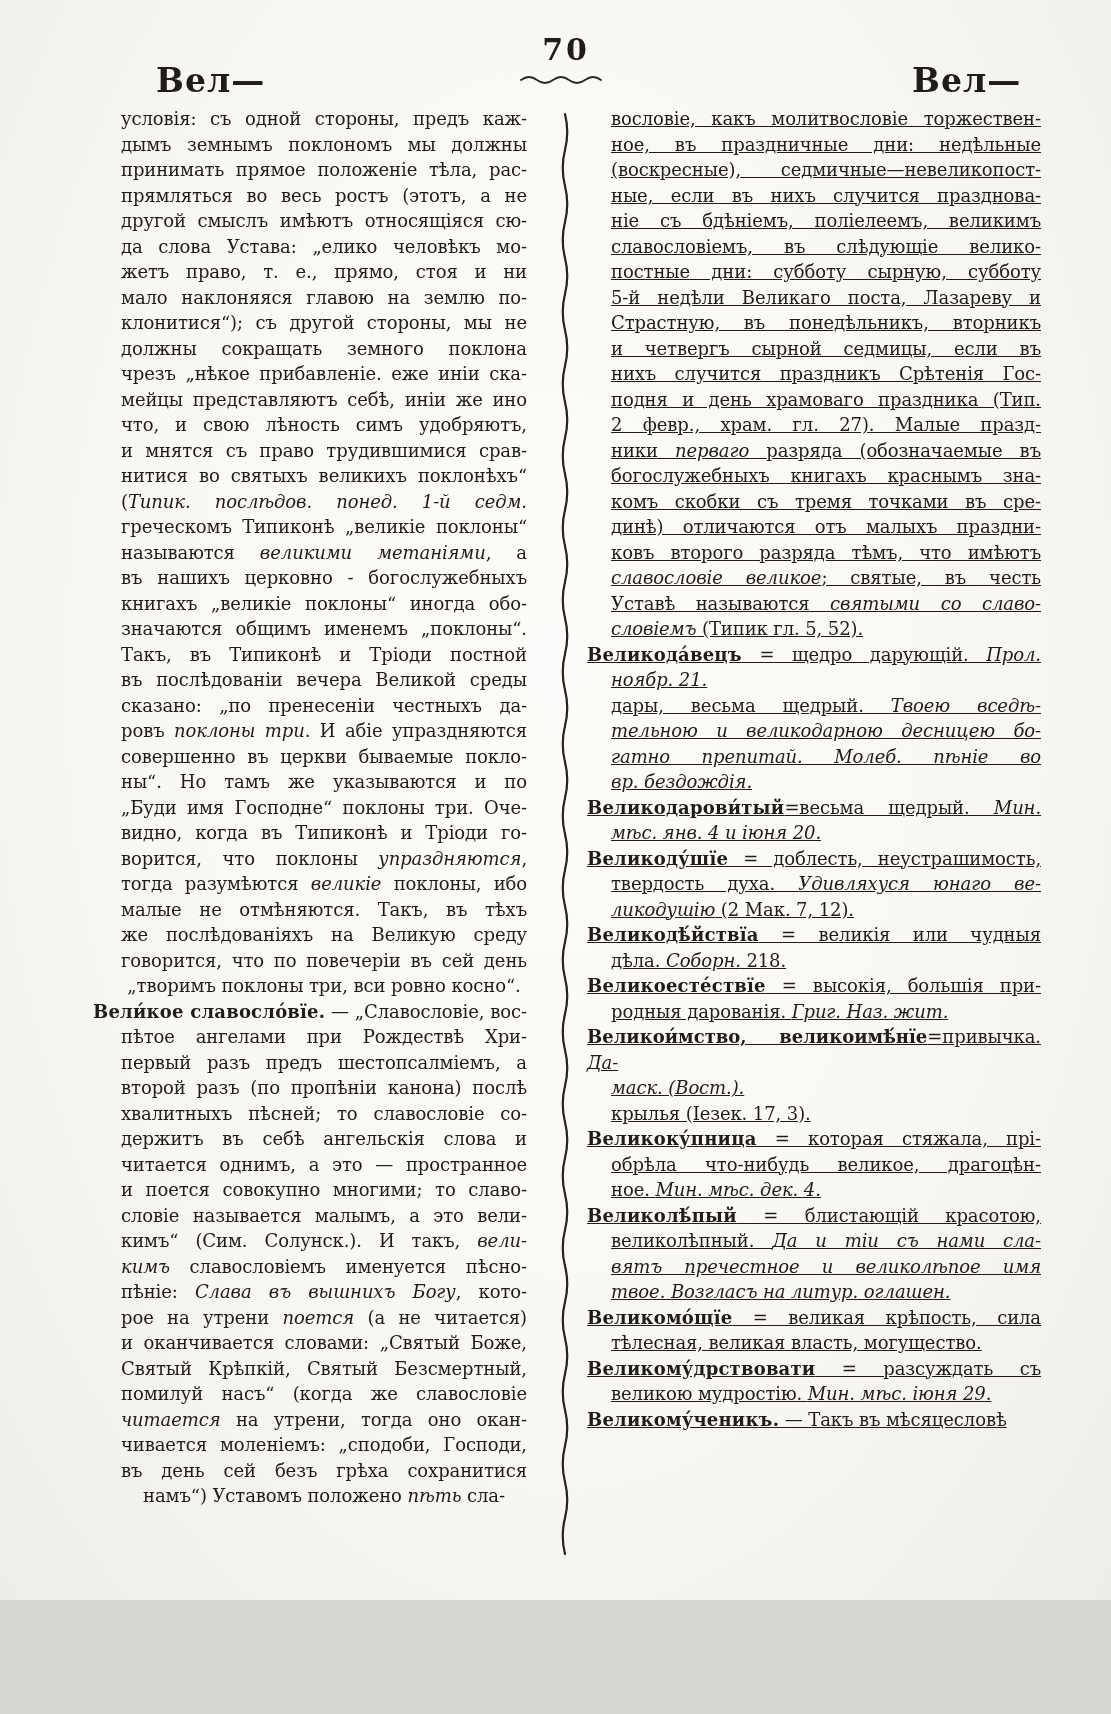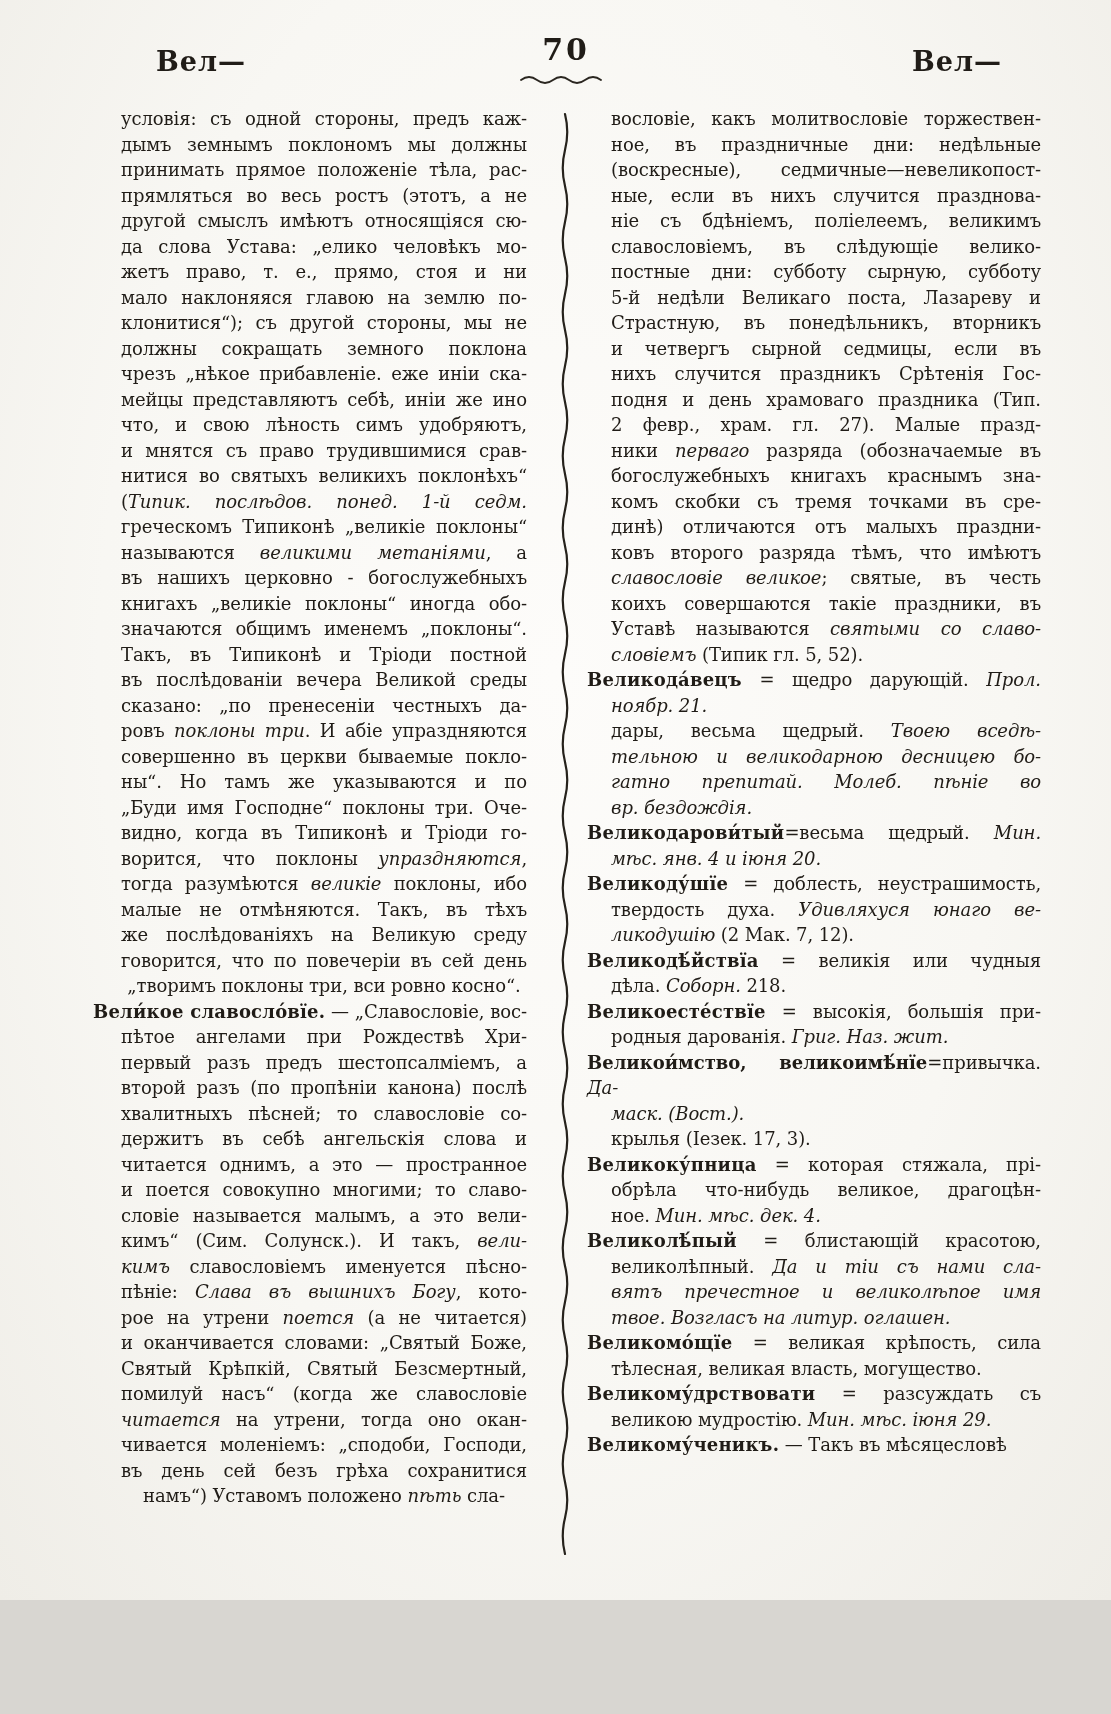--- a/index.html
+++ b/index.html
@@ -11,29 +11,29 @@
     background-image:radial-gradient(ellipse at 50% 42%, #fdfcfa 0%, #f8f7f3 58%, #efede7 100%);
     color:#201c17;
     font-family:"DejaVu Serif","Liberation Serif",serif;
     overflow:hidden;
   }
   .pageno{
     position:absolute;top:32px;left:518px;width:96px;
     text-align:center;font-size:30px;font-weight:700;letter-spacing:3px;
   }
   .squiggle{position:absolute;top:74px;left:518px;}
-  .rh{position:absolute;top:46px;font-size:27px;font-weight:700;letter-spacing:1px;}
+  .rh{position:absolute;top:61px;font-size:33px;font-weight:700;letter-spacing:1px;}
   .rh-left{left:156px;}
   .rh-right{left:912px;}
   .col{position:absolute;top:106px;font-size:18px;line-height:25.5px;letter-spacing:-0.1px;}
   .col-left{left:93px;width:434px;}
   .col-right{left:587px;width:454px;}
   .ln{min-height:25.5px;}
   .col-left .ln{padding-left:28px;text-align:center;}
-  .col-right .ln{padding-left:24px;}
+  .col-right .ln{padding-left:24px;text-decoration:underline;}
   .block.entry > .ln.first{padding-left:0;}
   .ln.j{text-align:justify;text-align-last:justify;}
   em{font-style:italic;}
   b.hw{font-weight:700;letter-spacing:0.2px;}
   .smhead b.hw{font-size:18px;letter-spacing:0;}
   .divider{position:absolute;left:558px;top:112px;}
 </style>
 </head>
 <body>
 
@@ -124,21 +124,20 @@
         <div class="ln j">и четвергъ сырной седмицы, если въ</div>
         <div class="ln j">нихъ случится праздникъ Срѣтенія Гос-</div>
         <div class="ln j">подня и день храмоваго праздника (Тип.</div>
         <div class="ln j">2 февр., храм. гл. 27). Малые празд-</div>
         <div class="ln j">ники <em>перваго</em> разряда (обозначаемые въ</div>
         <div class="ln j">богослужебныхъ книгахъ краснымъ зна-</div>
         <div class="ln j">комъ скобки съ тремя точками въ сре-</div>
         <div class="ln j">динѣ) отличаются отъ малыхъ праздни-</div>
         <div class="ln j">ковъ второго разряда тѣмъ, что имѣютъ</div>
         <div class="ln j"><em>славословіе великое</em>; святые, въ честь</div>
-        <div class="ln j">коихъ совершаются такіе праздники, въ</div>
         <div class="ln j">Уставѣ называются <em>святыми со славо-</em></div>
         <div class="ln"><em>словіемъ</em> (Типик гл. 5, 52).</div>
       </div>
       <div class="block entry">
         <div class="ln first j"><b class="hw">Великода́вецъ</b> = щедро дарующій. <em>Прол.</em></div>
         <div class="ln"><em>ноябр. 21.</em></div>
       </div>
       <div class="block entry">
         <div class="ln j">дары, весьма щедрый. <em>Твоею вседѣ-</em></div>
         <div class="ln j"><em>тельною и великодарною десницею бо-</em></div>

